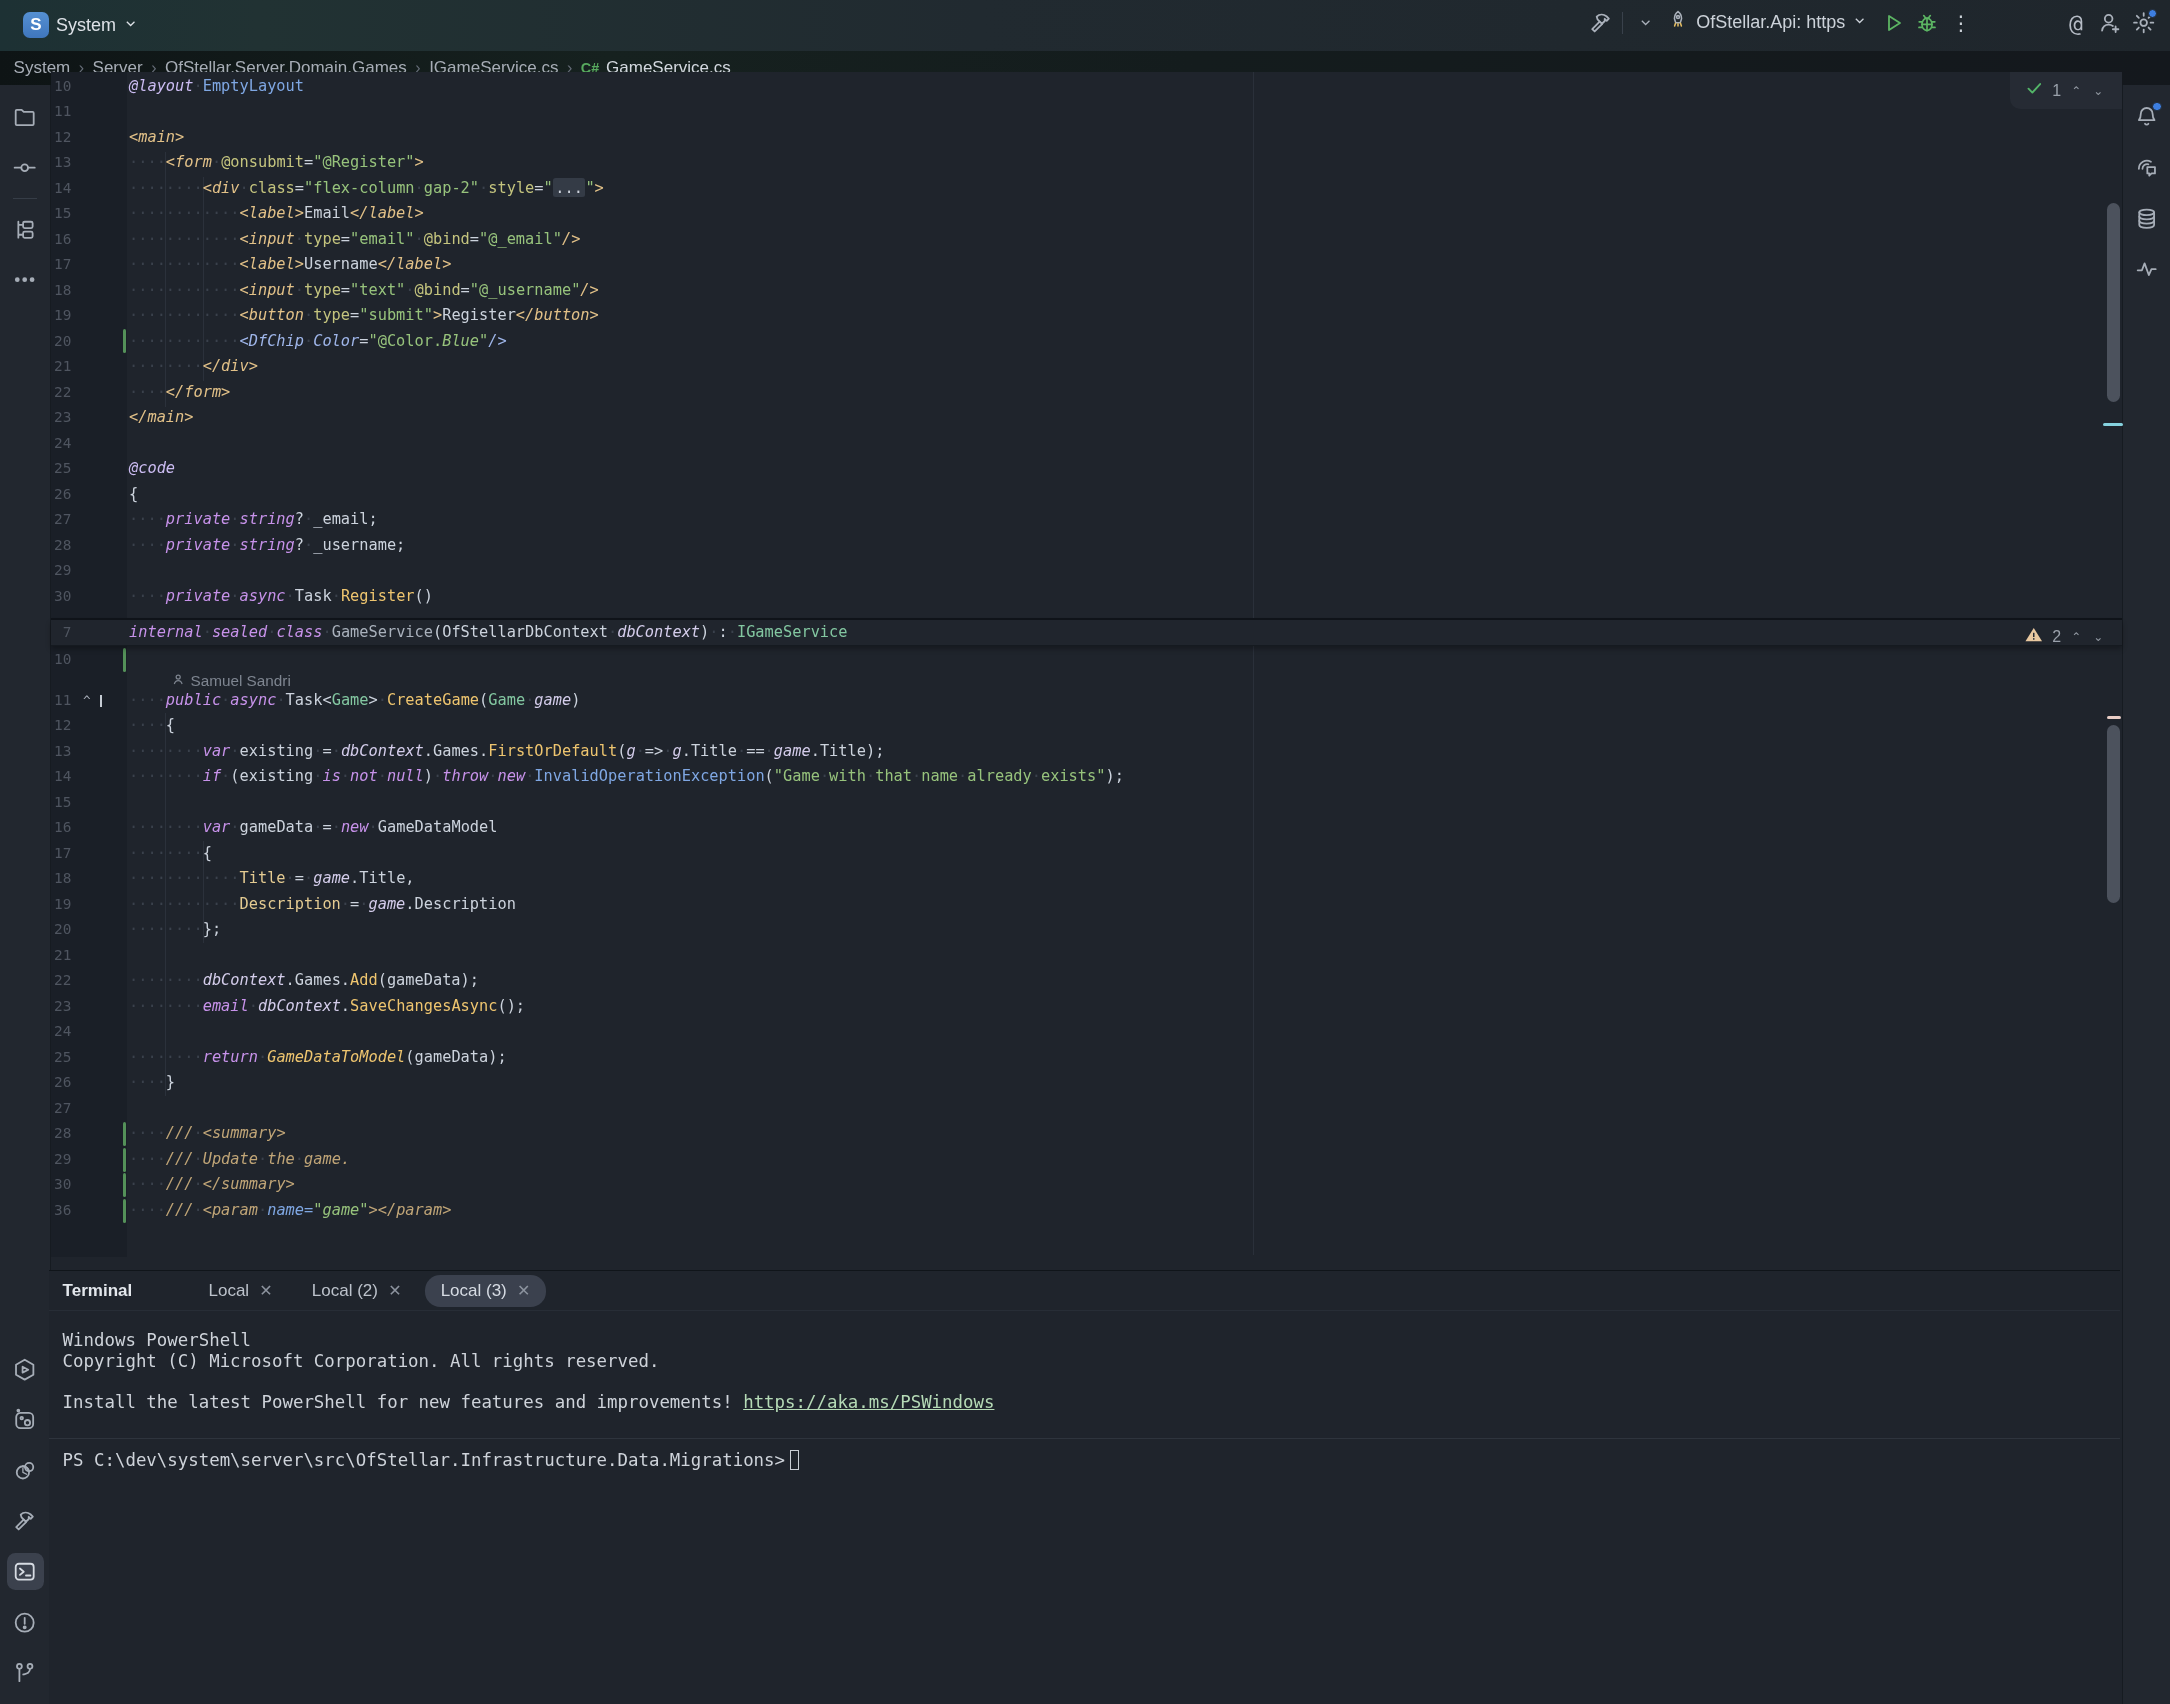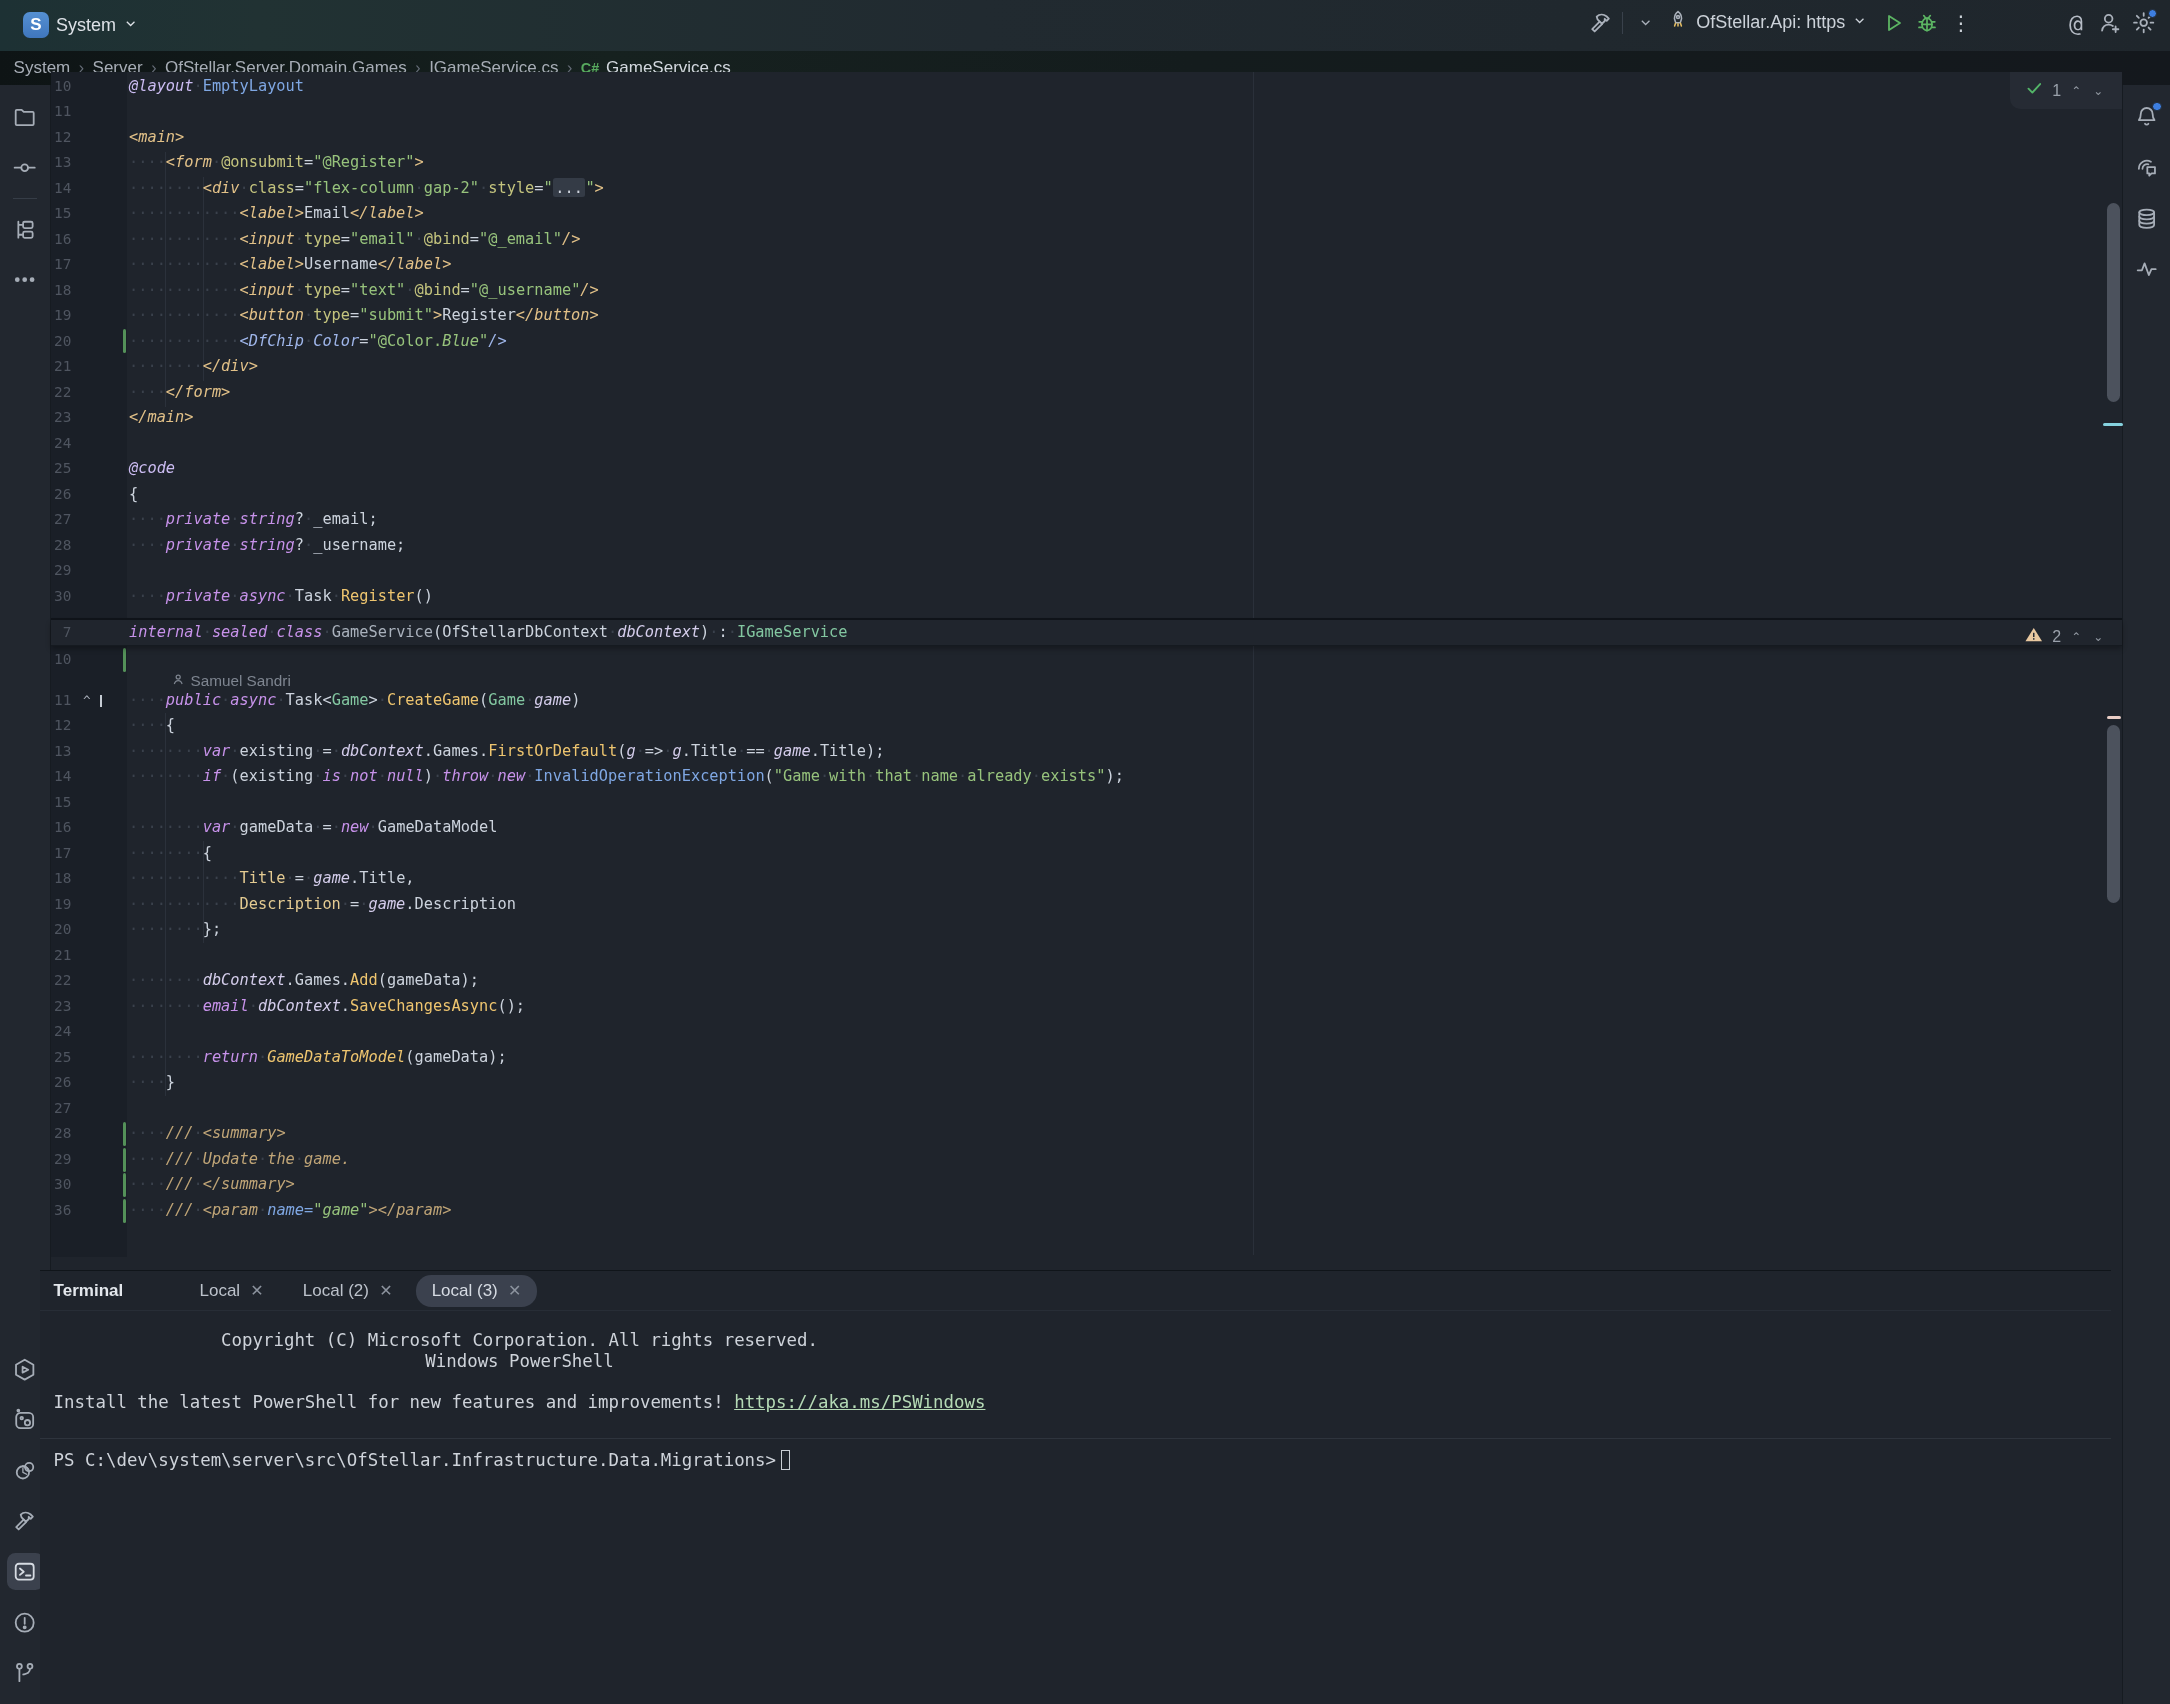--- a/index.html
+++ b/index.html
@@ -96,22 +96,22 @@
   .inspect { position:absolute; right:0; display:flex; align-items:center; gap:8.5px; height:37px;
     padding:0 17px 0 15.3px; font-family:"Liberation Sans",sans-serif; font-size:16px; color:#9aa1ab; z-index:4; }
   .inspect.w1 { top:0; background:#262b34; border-radius:0 0 0 10.2px; }
   .inspect.w2 { top:546px; }
   .chev-btn { color:#8f969f; font-size:12px; padding:0 1.7px; }
 
   .sb-thumb { position:absolute; left:2056px; width:12.7px; border-radius:6.8px; background:#4c525d; z-index:5; }
   .sb-mark { position:absolute; z-index:5; border-radius:1.7px; }
 
   
-  .terminal { position:absolute; left:40px; top:1270px; width:2071px; height:435px; background:#1f242c;
-    border-top:0.8px solid #10151a;text-align:center; }
+  .terminal { position:absolute; left:49px; top:1270px; width:2071px; height:435px; background:#1f242c;
+    border-top:0.8px solid #10151a; }
   .term-head { position:absolute; left:0; top:0; width:100%; height:40px; display:flex; align-items:center;
     padding-left:13.6px; border-bottom:0.8px solid #272d36; }
   .term-title { font-weight:bold; color:#e3e7ec; font-size:17px; margin-right:61px; }
   .term-tab { display:flex; align-items:center; gap:10.2px; font-size:17px; color:#bcc2cb; padding:6px 15.3px;
     border-radius:15.3px; margin-right:8.5px; }
   .term-tab.active { background:#3b414e; color:#d6dbe3; }
   .tab-x { color:#8c939e; font-size:16px; }
   .term-body { position:absolute; left:13.6px; top:59px; font-family:"DejaVu Sans Mono",monospace;
     font-size:17.4px; color:#ced3da; }
   .term-line { height:20.6px; line-height:20.6px; white-space:pre; }
@@ -439,22 +439,22 @@
             <span>Local (2)</span>
             <span class="tab-x">✕</span>
           </span>
           <span class="term-tab active">
             <span>Local (3)</span>
             <span class="tab-x">✕</span>
           </span>
         </span>
     </div>
     <div class="term-body" id="term-out">
+        <div class="term-line"><span>Windows PowerShell</span></div>
         <div class="term-line"><span>Copyright (C) Microsoft Corporation. All rights reserved.</span></div>
-        <div class="term-line"><span>Windows PowerShell</span></div>
         <div class="term-line">&nbsp;</div>
         <div class="term-line"><span>Install the latest PowerShell for new features and improvements! </span><span class="term-link">https://aka.ms/PSWindows</span></div>
         <div class="term-line">&nbsp;</div>
       </div>
     <div class="term-sep"></div>
     <div class="prompt-row">
       <span>PS C:\dev\system\server\src\OfStellar.Infrastructure.Data.Migrations&gt;</span>
       <span class="term-cursor"></span>
     </div>
   </section>

